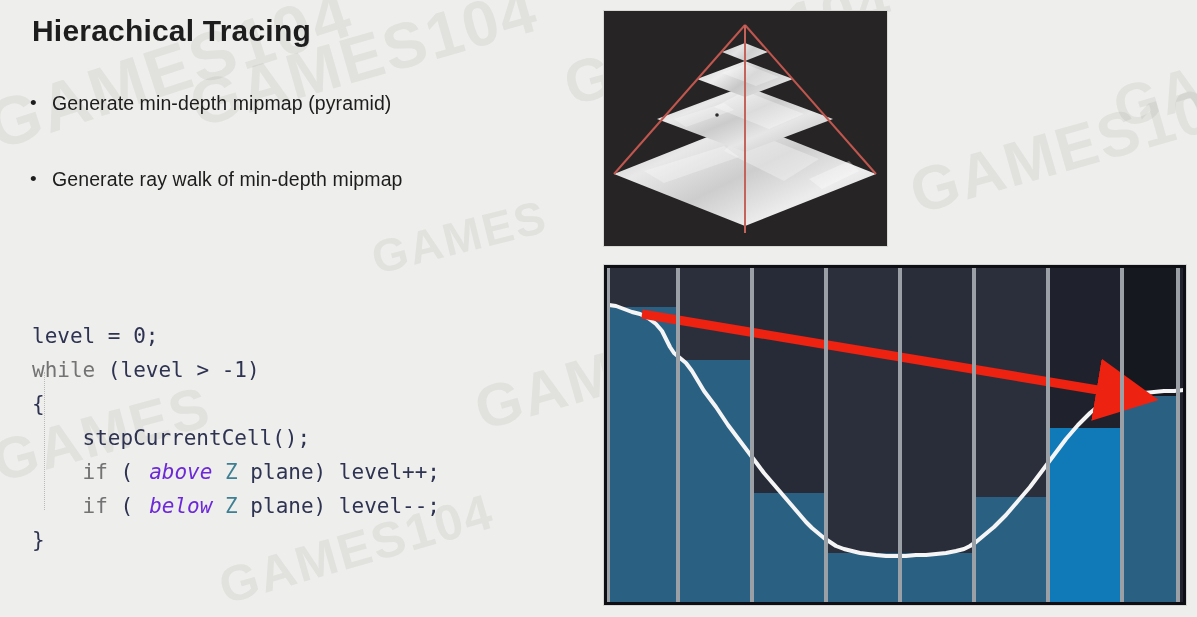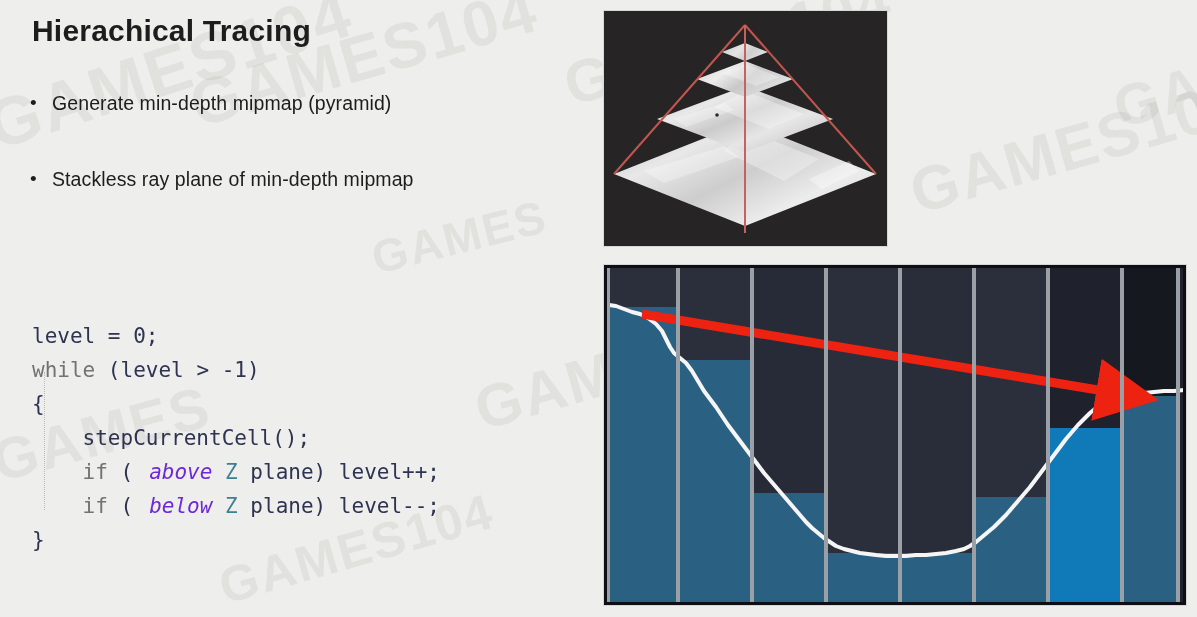--- a/index.html
+++ b/index.html
@@ -103,21 +103,21 @@
 
   <div class="title">Hierachical Tracing</div>
 
   <div class="bullets">
     <div class="bullet">
       <span class="dot">•</span>
       <span class="btxt">Generate min-depth mipmap (pyramid)</span>
     </div>
     <div class="bullet">
       <span class="dot">•</span>
-      <span class="btxt">Stackless ray plane of min-depth mipmap</span>
+      <span class="btxt">Generate ray walk of min-depth mipmap</span>
     </div>
   </div>
 
   <div class="guide"></div>
   <pre class="code" id="code-block"><span class="ln"><span class="id">level</span><span class="punct"> = </span><span class="num">0</span><span class="punct">;</span></span><span class="ln"><span class="kw">while</span><span class="punct"> (</span><span class="id">level</span><span class="punct"> &gt; </span><span class="num">-1</span><span class="punct">)</span></span><span class="ln"><span class="punct">{</span></span><span class="ln"><span class="id">    stepCurrentCell();</span></span><span class="ln"><span class="punct">    </span><span class="kw">if</span><span class="punct"> (</span><span class="ital">above</span><span class="punct"> </span><span class="type">Z</span><span class="id"> plane) </span><span class="id">level++;</span></span><span class="ln"><span class="punct">    </span><span class="kw">if</span><span class="punct"> (</span><span class="ital">below</span><span class="punct"> </span><span class="type">Z</span><span class="id"> plane) </span><span class="id">level--;</span></span><span class="ln"><span class="punct">}</span></span></pre>
 
   <div class="pyramid-box">
     <svg width="283" height="235" viewBox="0 0 283 235">
       <defs>
         <linearGradient id="lgA" x1="0" y1="0" x2="1" y2="0.4">

